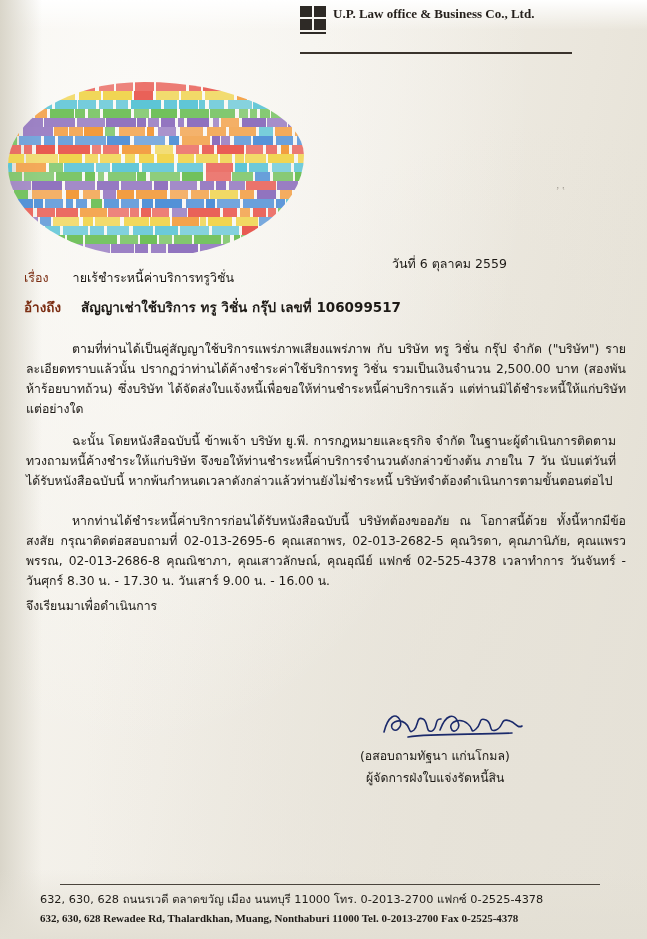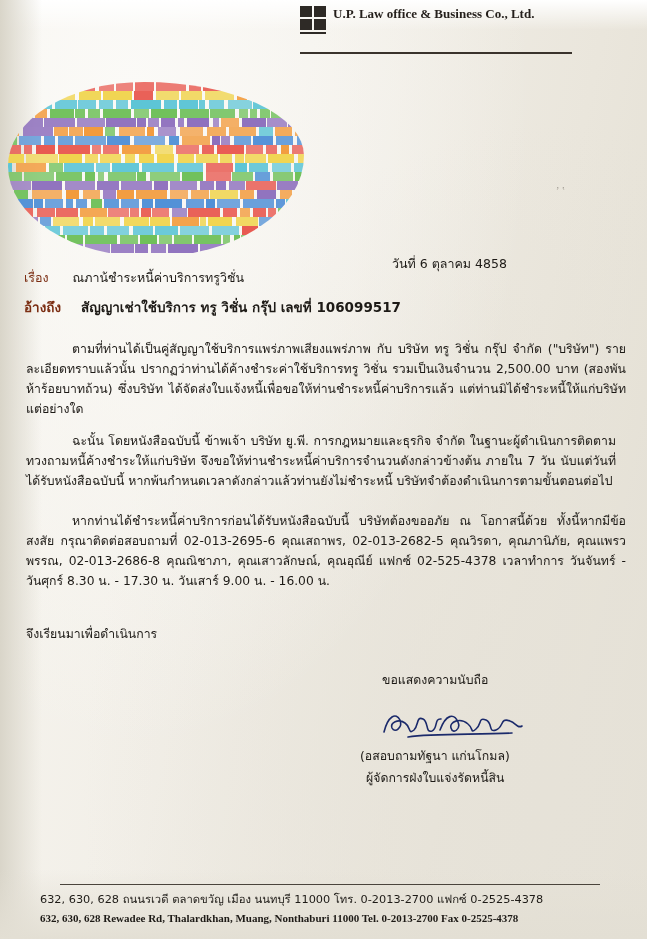--- a/index.html
+++ b/index.html
@@ -161,21 +161,21 @@
     font-size: 12.3px;
     line-height: 1.62;
     text-align: justify;
     color: #1d1a16;
   }
   .para .ind { display: inline-block; width: 46px; }
 
   #p1 { left: 26px; top: 340px; width: 600px; }
   #p2 { left: 26px; top: 432px; width: 590px; }
   #p3 { left: 26px; top: 512px; width: 600px; }
-  #closing { left: 26px; top: 624px; width: 300px; font-size: 12.3px; }
+  #closing { left: 26px; top: 596px; width: 300px; font-size: 12.3px; }
 
   #signoff {
     left: 382px;
     top: 670px;
     width: 230px;
     font-size: 12.3px;
     text-align: left;
   }
   #sig-scribble {
     position: absolute;
@@ -573,39 +573,38 @@
           <div class="seg" style="left: 197.77px; width: 29.403px; background: rgb(141, 111, 189); opacity: 0.85;"></div>
           <div class="seg" style="left: 231.087px; width: 9.42919px; background: rgb(141, 111, 189); opacity: 0.98;"></div>
           <div class="seg" style="left: 242.437px; width: 27.2227px; background: rgb(141, 111, 189); opacity: 0.74;"></div>
           <div class="seg" style="left: 271.16px; width: 30.2411px; background: rgb(141, 111, 189); opacity: 0.85;"></div>
         </div>
       </div>
   </div>
 
   <div id="pencil-mark">ʼ ʽ</div>
 
-  <div class="doc-text" id="date-line">วันที่ 6 ตุลาคม 4858</div>
+  <div class="doc-text" id="date-line">วันที่ 6 ตุลาคม 2559</div>
 
   <div class="doc-text" id="subject-row">
     <span id="subject-label">เรื่อง</span>
-    <span>ณภาน้ชำระหนี้ค่าบริการทรูวิชั่น</span>
+    <span>ายเร้ชำระหนี้ค่าบริการทรูวิชั่น</span>
   </div>
 
   <div class="doc-text" id="ref-row">
     <span id="ref-label">อ้างถึง</span>
     <span>สัญญาเช่าใช้บริการ ทรู วิชั่น กรุ๊ป เลขที่ 106099517</span>
   </div>
 
   <div class="doc-text para" id="p1"><span class="ind"></span><span>ตามที่ท่านได้เป็นคู่สัญญาใช้บริการแพร่ภาพเสียงแพร่ภาพ กับ บริษัท ทรู วิชั่น กรุ๊ป จำกัด ("บริษัท") รายละเอียดทราบแล้วนั้น ปรากฏว่าท่านได้ค้างชำระค่าใช้บริการทรู วิชั่น รวมเป็นเงินจำนวน 2,500.00 บาท (สองพันห้าร้อยบาทถ้วน) ซึ่งบริษัท ได้จัดส่งใบแจ้งหนี้เพื่อขอให้ท่านชำระหนี้ค่าบริการแล้ว แต่ท่านมิได้ชำระหนี้ให้แก่บริษัทแต่อย่างใด</span></div>
   <div class="doc-text para" id="p2"><span class="ind"></span><span>ฉะนั้น โดยหนังสือฉบับนี้ ข้าพเจ้า บริษัท ยู.พี. การกฎหมายและธุรกิจ จำกัด ในฐานะผู้ดำเนินการติดตามทวงถามหนี้ค้างชำระให้แก่บริษัท จึงขอให้ท่านชำระหนี้ค่าบริการจำนวนดังกล่าวข้างต้น ภายใน 7 วัน นับแต่วันที่ได้รับหนังสือฉบับนี้ หากพ้นกำหนดเวลาดังกล่าวแล้วท่านยังไม่ชำระหนี้ บริษัทจำต้องดำเนินการตามขั้นตอนต่อไป</span></div>
   <div class="doc-text para" id="p3"><span class="ind"></span><span>หากท่านได้ชำระหนี้ค่าบริการก่อนได้รับหนังสือฉบับนี้ บริษัทต้องขออภัย ณ โอกาสนี้ด้วย ทั้งนี้หากมีข้อสงสัย กรุณาติดต่อสอบถามที่ 02-013-2695-6 คุณเสถาพร, 02-013-2682-5 คุณวิรดา, คุณภานิภัย, คุณแพรวพรรณ, 02-013-2686-8 คุณณิชาภา, คุณเสาวลักษณ์, คุณอุณีย์ แฟกซ์ 02-525-4378 เวลาทำการ วันจันทร์ - วันศุกร์ 8.30 น. - 17.30 น. วันเสาร์ 9.00 น. - 16.00 น.</span></div>
 
   <div class="doc-text" id="closing"><span class="ind"></span><span>จึงเรียนมาเพื่อดำเนินการ</span></div>
 
-  <div class="doc-text" id="signoff">ขอแสดงความนับถือ</div>
 
   <svg id="sig-scribble" viewBox="0 0 150 38" xmlns="http://www.w3.org/2000/svg">
     <g fill="none" stroke="#1b2a6b" stroke-width="1.6" stroke-linecap="round">
       <path d="M6 26 C10 10, 18 6, 22 14 C25 21, 17 28, 14 22 C12 17, 20 12, 27 17 C33 21, 30 29, 36 24 C41 19, 38 10, 45 13 C51 16, 47 27, 54 25 C60 23, 56 12, 63 13"></path>
       <path d="M62 24 C68 8, 76 7, 80 16 C83 23, 75 29, 73 22 C71 16, 82 11, 90 18 C96 23, 92 28, 98 23 C104 18, 100 11, 108 14 C115 17, 110 27, 118 24 C126 21, 122 11, 132 15 C138 17, 140 23, 144 20"></path>
       <path d="M30 31 C55 27, 100 29, 134 27"></path>
     </g>
   </svg>
 
   <div class="doc-text" id="sig-name">(อสอบถามทัฐนา แก่นโกมล)</div>

